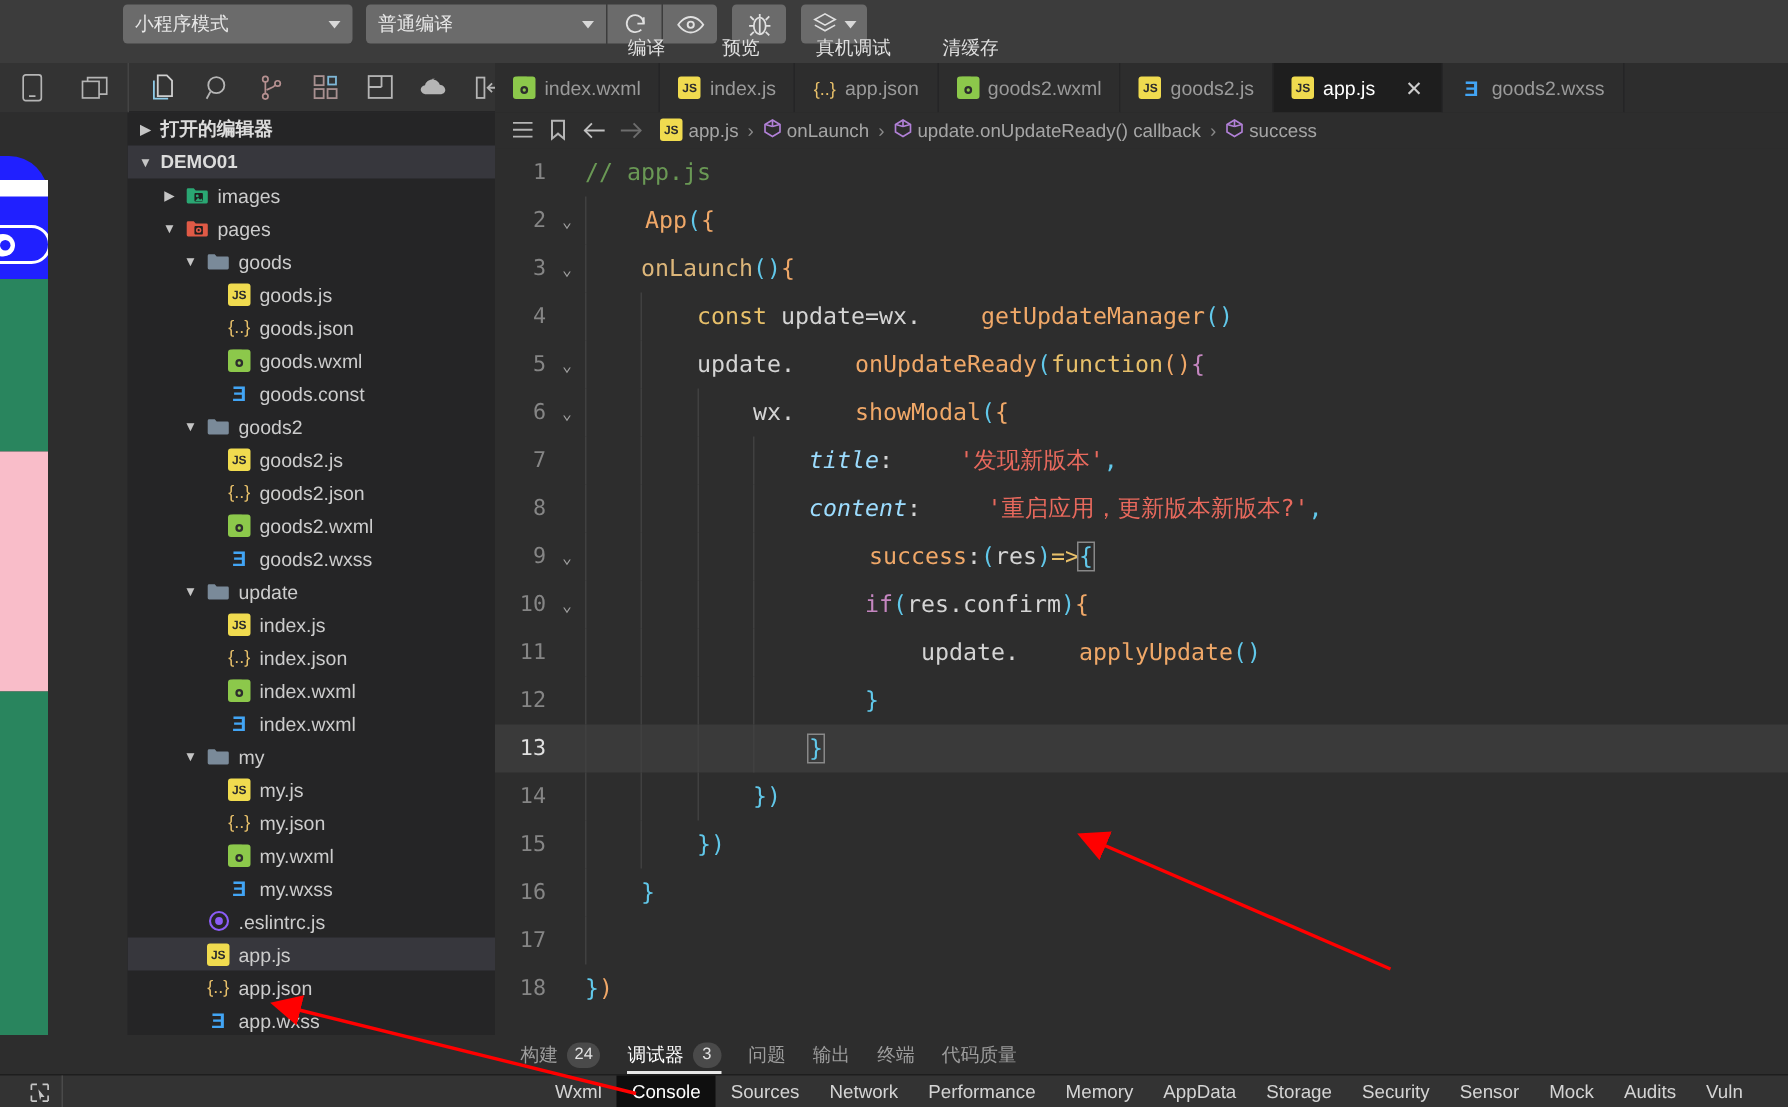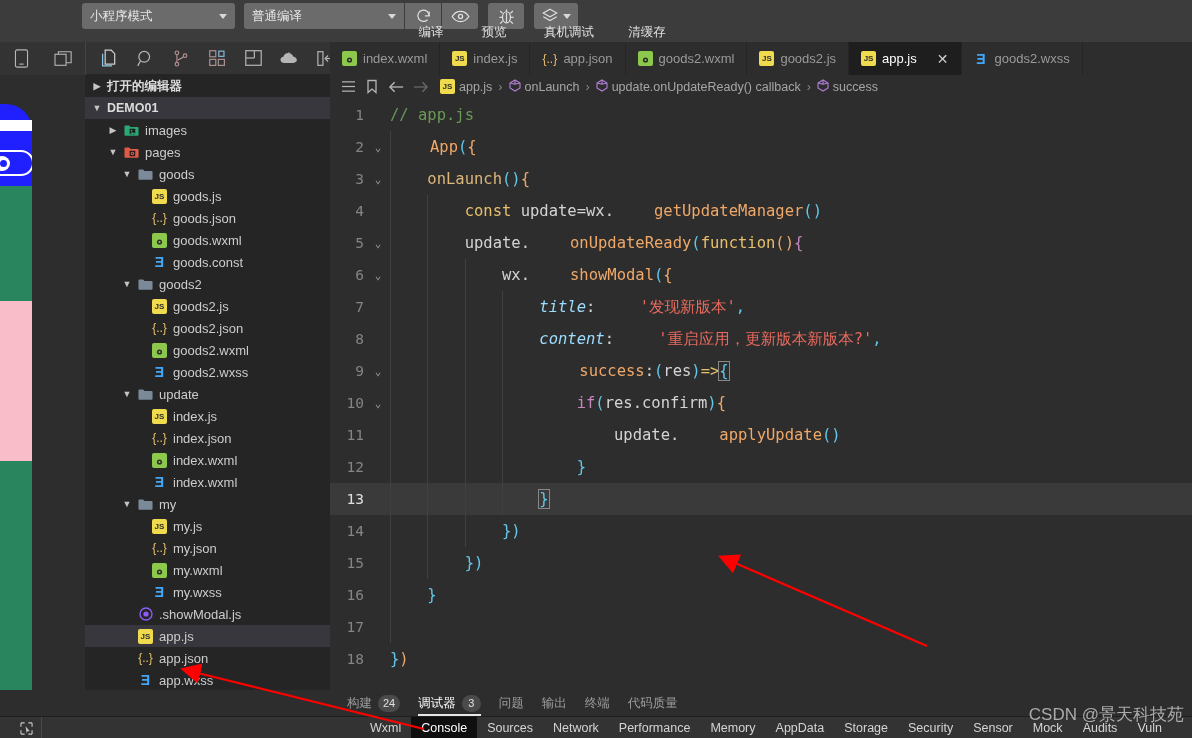--- a/index.html
+++ b/index.html
@@ -662,21 +662,21 @@
           <span>my.wxss</span>
         </div>
         <div class="tree-row" style="padding-left: 36px;">
           <span class="tri"></span>
           <span class="fi fi-eslint">
             <svg width="14" height="14" viewBox="0 0 14 14">
               <circle cx="7" cy="7" r="6" fill="none" stroke="#8b5cf6" stroke-width="1.4"></circle>
               <circle cx="7" cy="7" r="2.6" fill="#8b5cf6"></circle>
             </svg>
           </span>
-          <span>.showModal.js</span>
+          <span>.eslintrc.js</span>
         </div>
         <div class="tree-row selected" style="padding-left: 36px;">
           <span class="tri"></span>
           <span class="fi fi-js">JS</span>
           <span>app.js</span>
         </div>
         <div class="tree-row" style="padding-left: 36px;">
           <span class="tri"></span>
           <span class="fi fi-json">{..}</span>
           <span>app.json</span>
@@ -774,21 +774,20 @@
         <div class="dt-tab">AppData</div>
         <div class="dt-tab">Storage</div>
         <div class="dt-tab">Security</div>
         <div class="dt-tab">Sensor</div>
         <div class="dt-tab">Mock</div>
         <div class="dt-tab">Audits</div>
         <div class="dt-tab">Vuln</div>
       </div>
   </div>
 
-  <div class="watermark">CSDN @景天科技苑</div>
 
   <svg class="anno">
     <defs>
       <marker id="ah" markerWidth="9" markerHeight="9" refX="1" refY="4.5" orient="auto">
         <polygon points="0 0, 9 4.5, 0 9" fill="#ff0000"></polygon>
       </marker>
     </defs>
     <line x1="927" y1="646" x2="735" y2="563" stroke="#ff0000" stroke-width="2.3" marker-end="url(#ah)"></line>
     <line x1="424" y1="729" x2="198" y2="673" stroke="#ff0000" stroke-width="2.3" marker-end="url(#ah)"></line>
   </svg>

